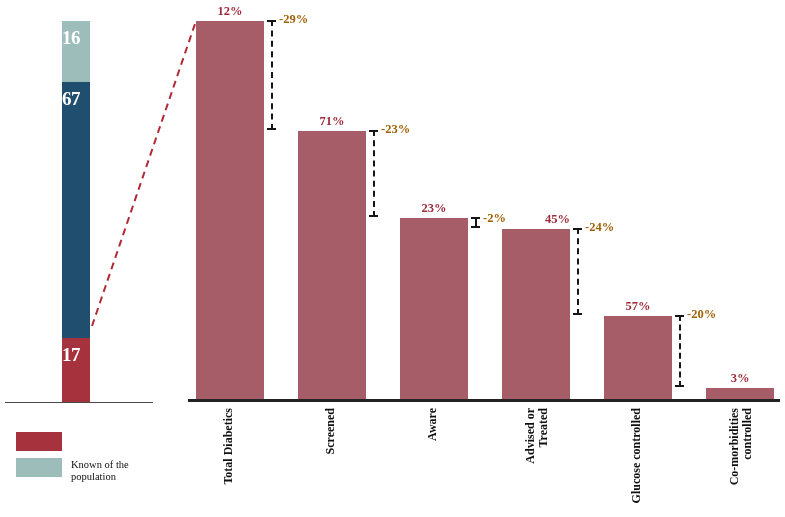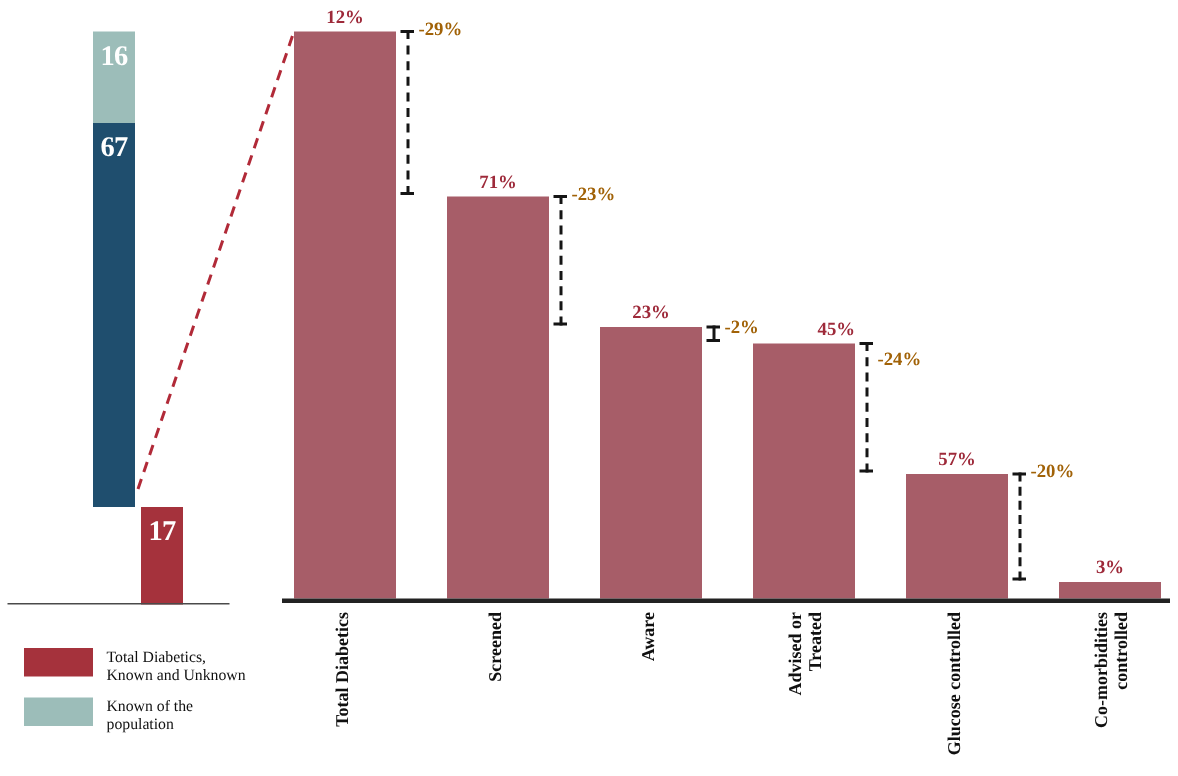--- a/index.html
+++ b/index.html
@@ -22,21 +22,20 @@
   .stack-seg {
     position: absolute;
     left: 62px;
     width: 28px;
   }
   .stack-seg .seg-label {
     position: absolute;
     left: 0;
     right: 0;
     top: 6px;
-    text-align: center;
     color: #ffffff;
     font-size: 19px;
     font-weight: bold;
     font-family: "Liberation Serif", "DejaVu Serif", serif;
     letter-spacing: -0.5px;
   }
   #seg-rest  { top: 21px;  height: 61px; }
   #seg-non   { top: 82px;  height: 256px; }
   #seg-diab  { top: 338px; height: 65px; }
 
@@ -167,21 +166,21 @@
 
 <div id="canvas">
 
   <div id="stacked-bar">
     <div class="stack-seg" id="seg-rest" style="background:#9cbdb9;">
       <span class="seg-label">16</span>
     </div>
     <div class="stack-seg" id="seg-non" style="background:#1f4e6e;">
       <span class="seg-label">67</span>
     </div>
-    <div class="stack-seg" id="seg-diab" style="background:#a5323c;margin-left:32px;">
+    <div class="stack-seg" id="seg-diab" style="background:#a5323c;">
       <span class="seg-label">17</span>
     </div>
   </div>
   <div id="left-baseline"></div>
 
   <svg id="connector" viewBox="0 0 130 330">
     <line x1="12" y1="316" x2="116" y2="11" stroke="#b12a38" stroke-width="2" stroke-dasharray="7 5"></line>
   </svg>
 
   <div id="plot">
@@ -218,21 +217,21 @@
       <div class="v-line"></div>
       <div class="cap bot"></div>
     </div>
     <div class="delta-label" style="left:295px; top:211px;">-2%</div>
 
     <div class="bracket" style="left:384px; top:228px; height:87px;">
       <div class="cap top"></div>
       <div class="v-line"></div>
       <div class="cap bot"></div>
     </div>
-    <div class="delta-label" style="left:397px; top:232px;">-24%</div>
+    <div class="delta-label" style="left:397px; top:220px;">-24%</div>
 
     <div class="bracket" style="left:486px; top:315px; height:72px;">
       <div class="cap top"></div>
       <div class="v-line"></div>
       <div class="cap bot"></div>
     </div>
     <div class="delta-label" style="left:499px; top:307px;">-20%</div>
   </div>
 
   <div id="x-axis"></div>
@@ -254,24 +253,20 @@
     <div>Glucose controlled</div>
   </div>
   <div class="xtick" style="left:728px;">
     <div>Co-morbidities</div>
     <div>controlled</div>
   </div>
 
   <div id="legend">
     <div class="legend-row">
       <div class="legend-swatch" style="background:#a5323c;"></div>
-      <div class="legend-text">
-        <div>Total Diabetics,</div>
-        <div>Known and Unknown</div>
-      </div>
     </div>
     <div class="legend-row">
       <div class="legend-swatch" style="background:#9cbdb9;"></div>
       <div class="legend-text">
         <div>Known of the</div>
         <div>population</div>
       </div>
     </div>
   </div>
 

